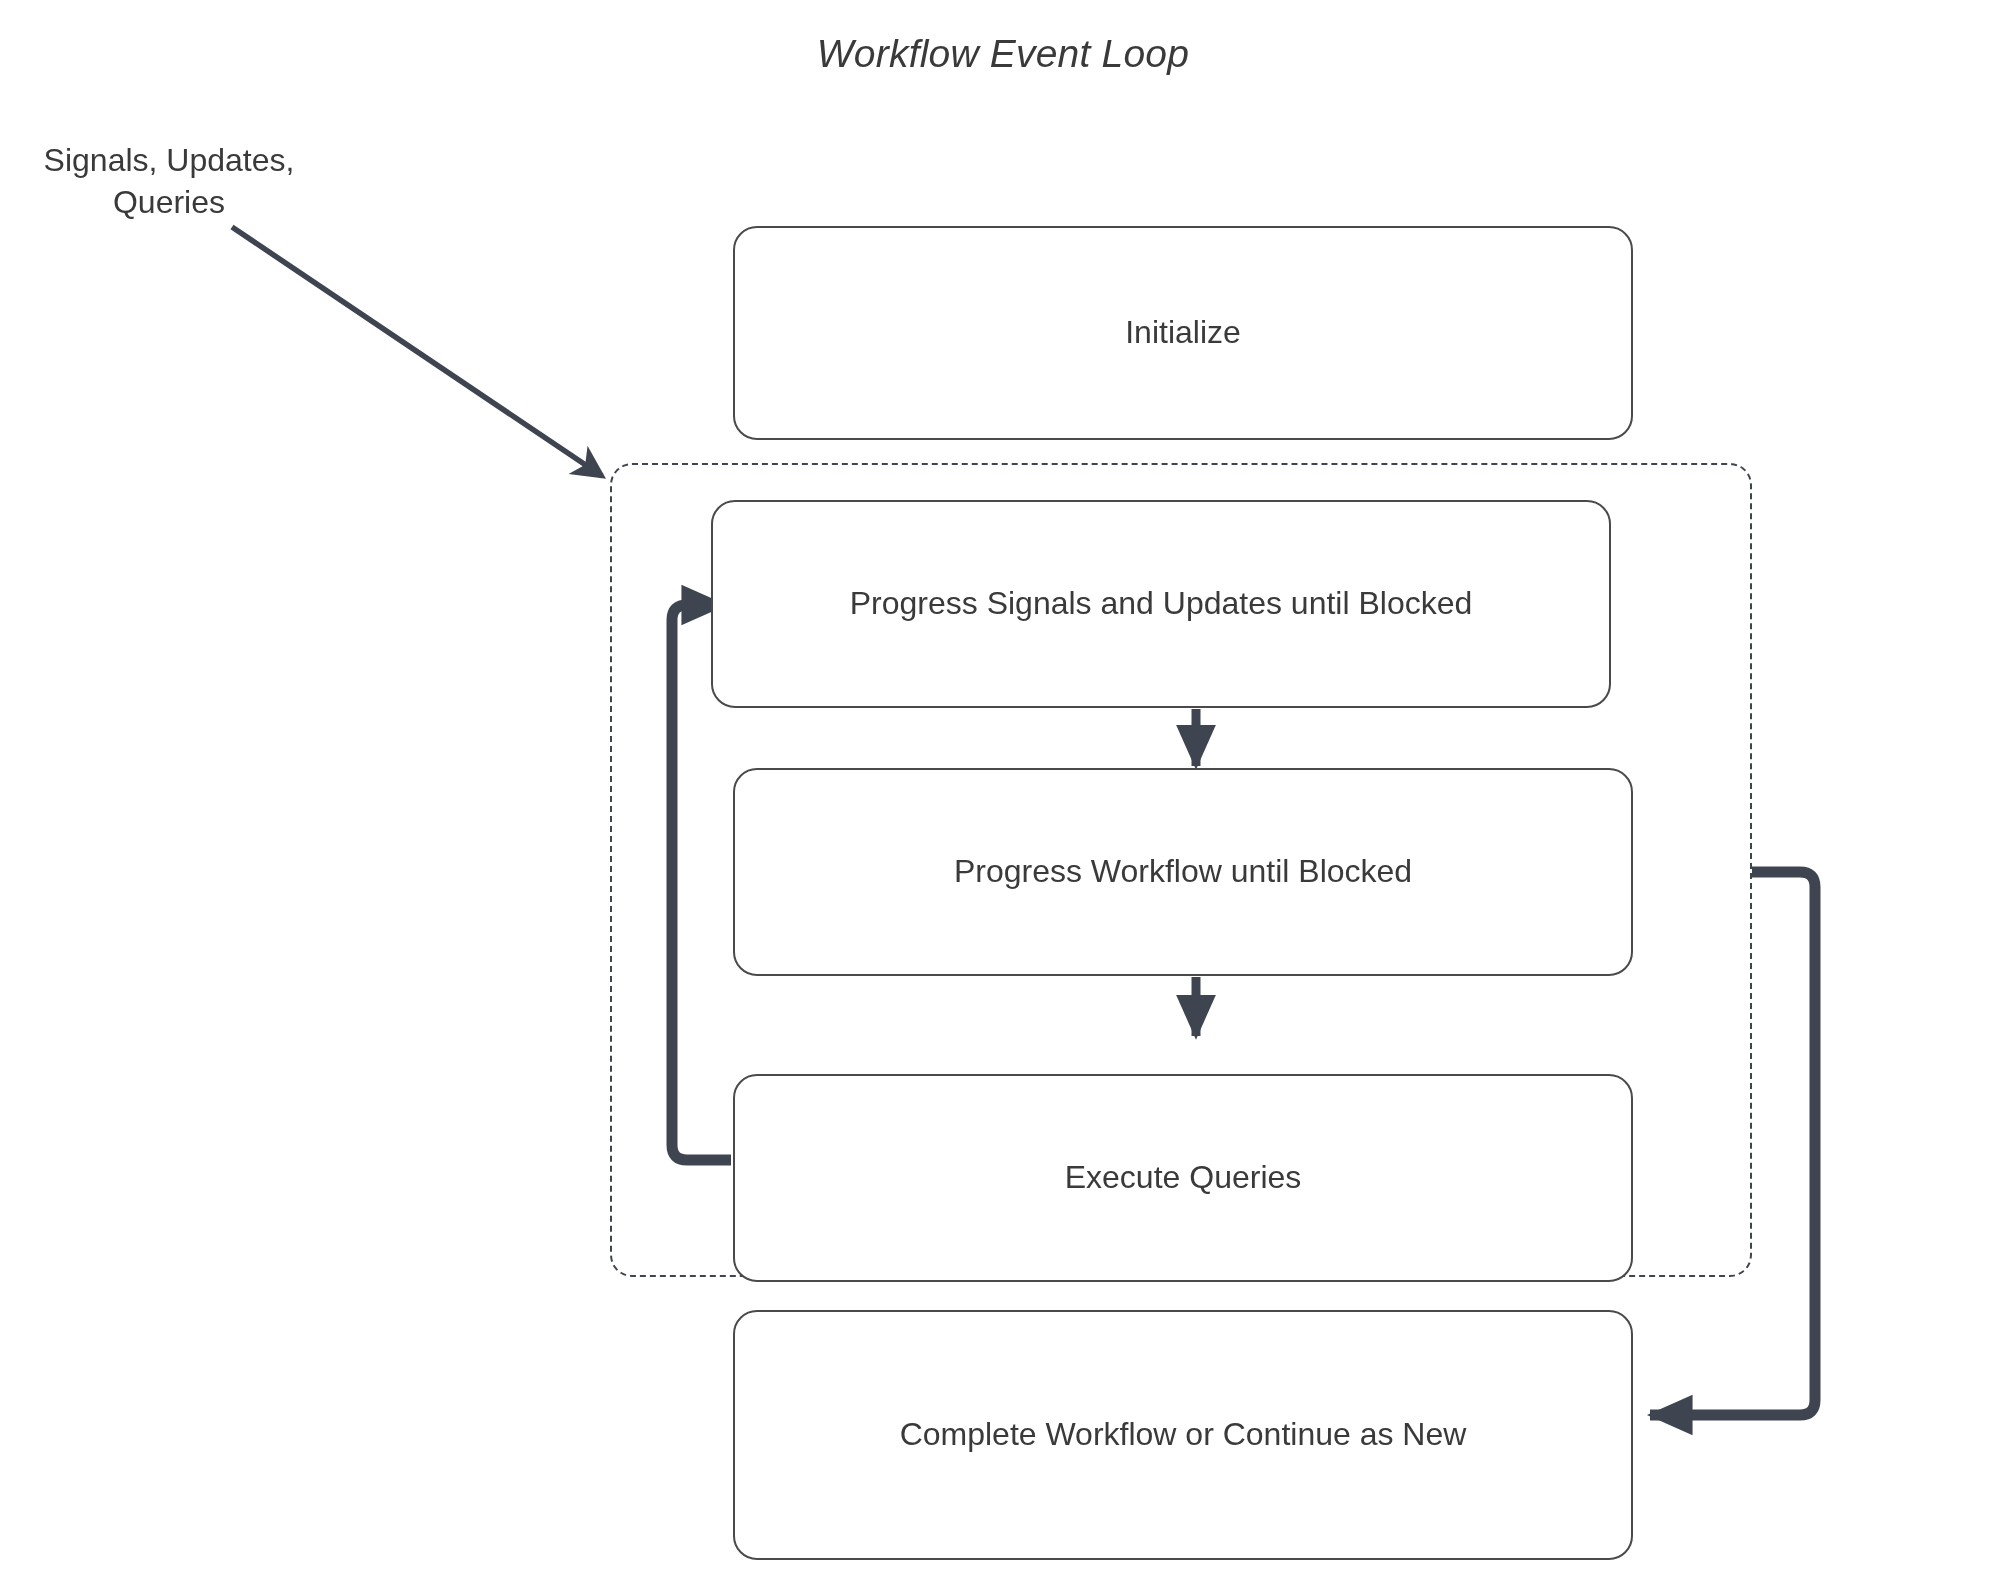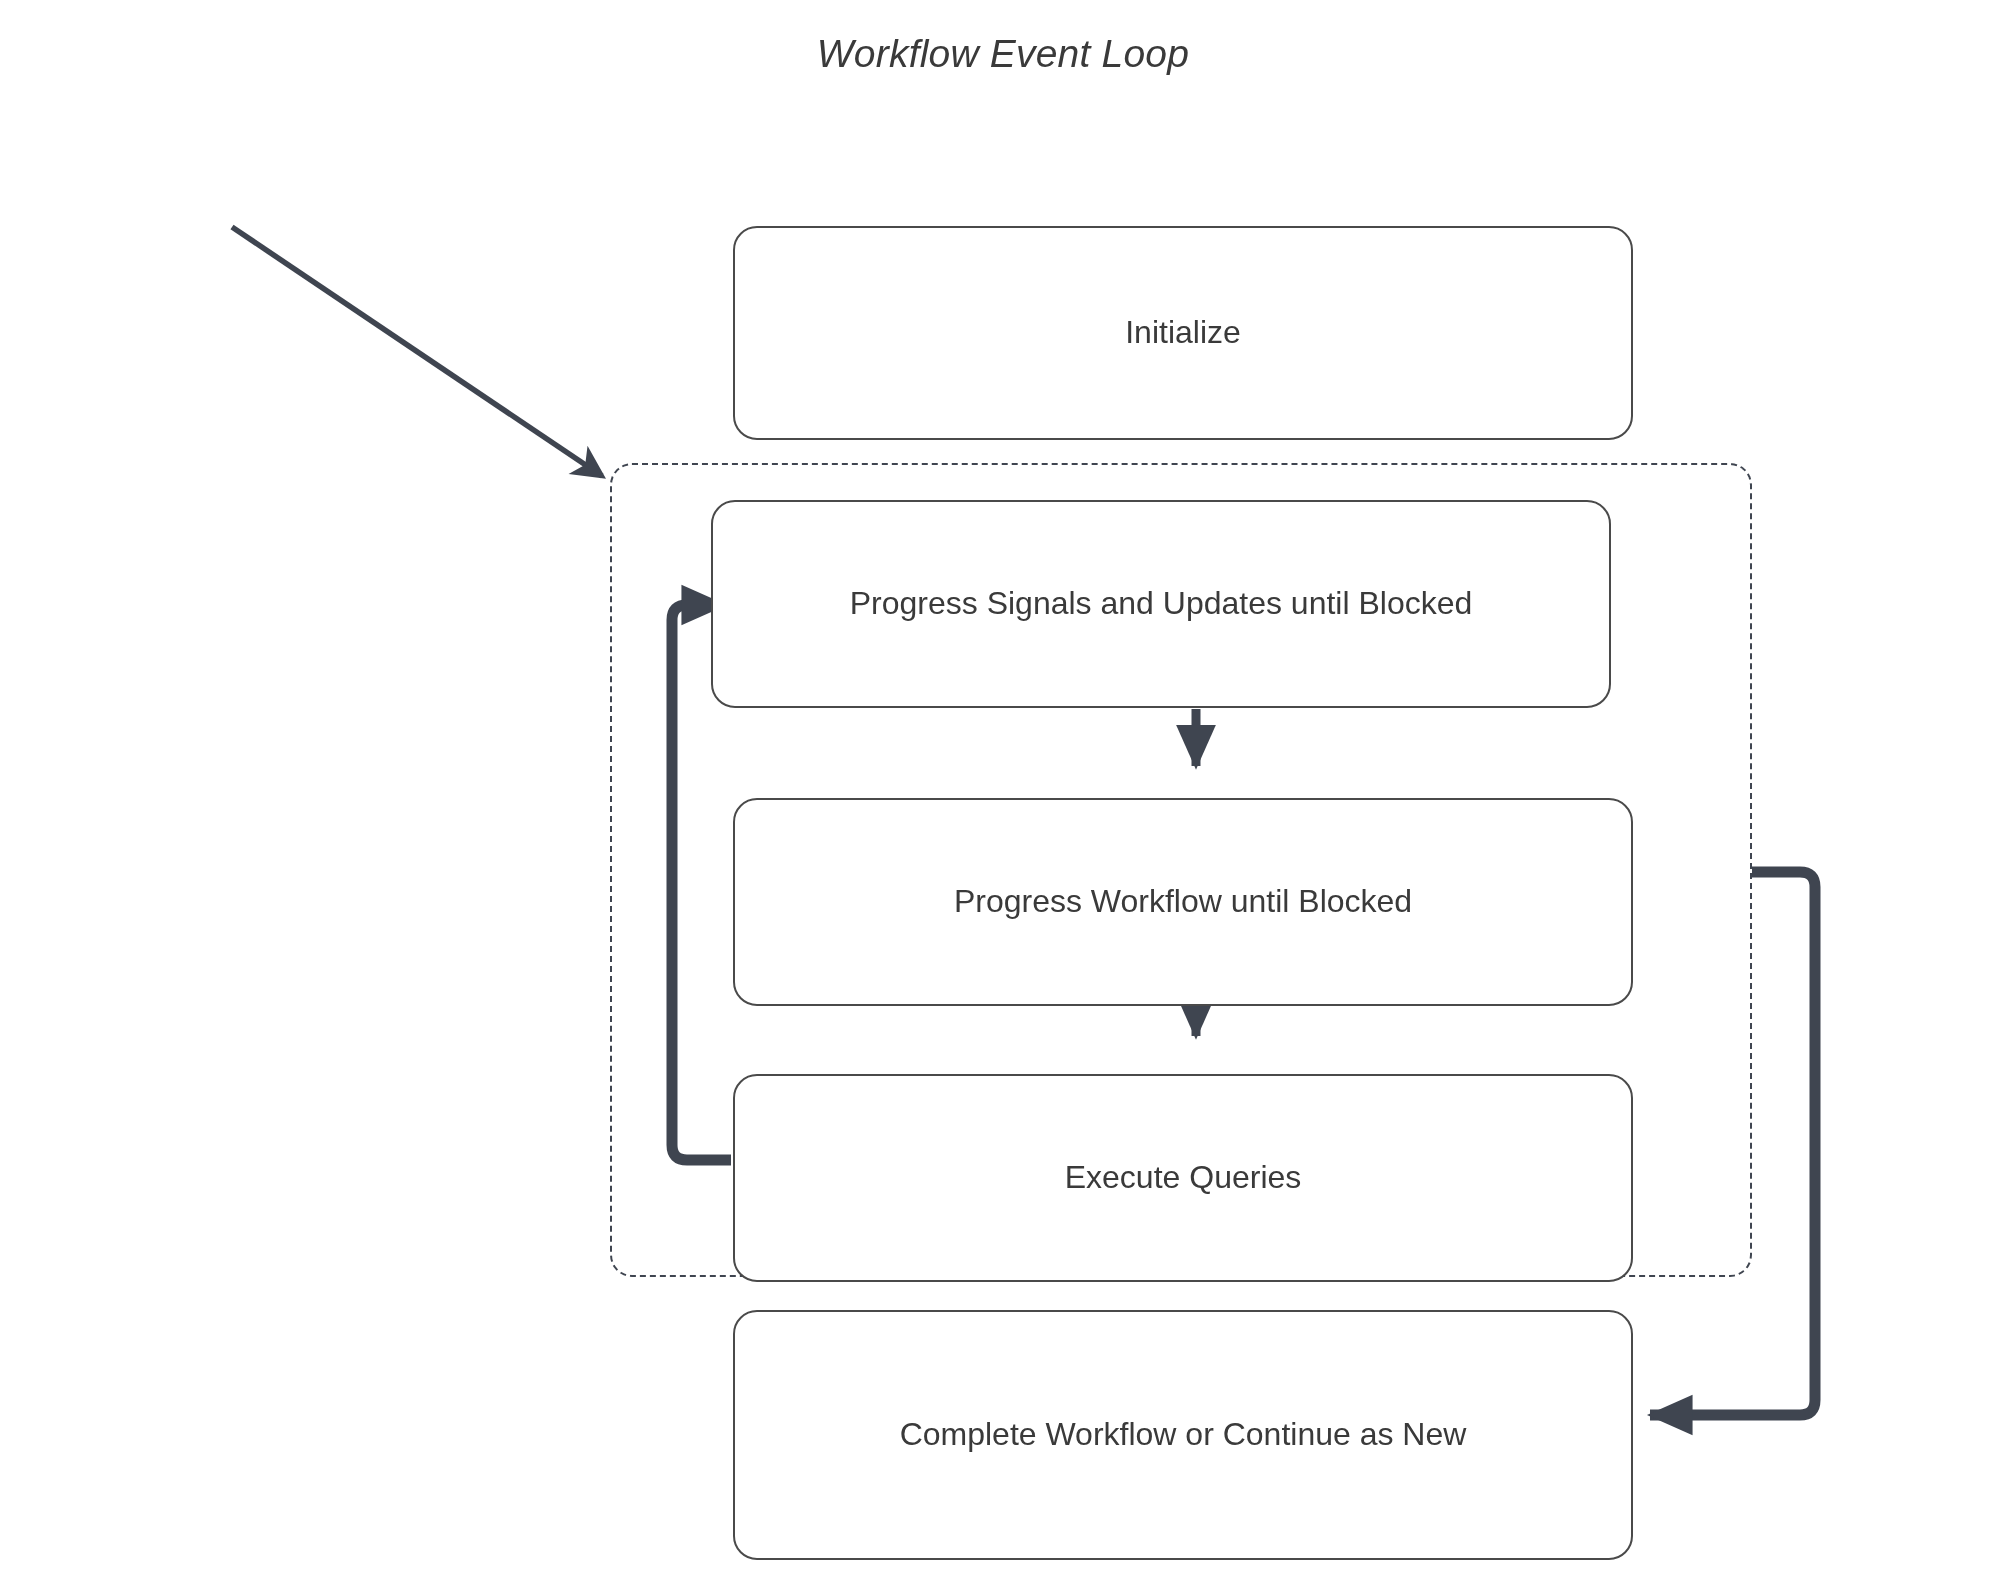--- a/index.html
+++ b/index.html
@@ -76,36 +76,38 @@
     padding: 0 26px;
     line-height: 1.3;
   }
   .node-initialize {
     left: 733px; top: 226px; width: 900px; height: 214px;
   }
   .node-progress-signals {
     left: 711px; top: 500px; width: 900px; height: 208px;
   }
   .node-progress-workflow {
-    left: 733px; top: 768px; width: 900px; height: 208px; margin-top: 30px;
+    left: 733px; top: 768px; width: 900px; height: 208px;
   }
   .node-execute-queries {
     left: 733px; top: 1074px; width: 900px; height: 208px;
   }
   .node-complete {
     left: 733px; top: 1310px; width: 900px; height: 250px;
   }
 </style>
 </head>
 <body>
 
 <div id="canvas">
 
   <div class="diagram-title">Workflow Event Loop</div>
 
+  <div class="source-label">Signals, Updates,
+Queries</div>
 
   <svg id="edge-layer" viewBox="0 0 2006 1576" width="2006" height="1576" xmlns="http://www.w3.org/2000/svg">
     <defs>
       <marker id="arrow-thin" viewBox="0 0 12 12" refX="9.5" refY="6" markerWidth="7" markerHeight="7" orient="auto-start-reverse">
         <path d="M 0.5 0.7 L 11 6 L 0.5 11.3 L 3.2 6 Z" fill="#3f4550"></path>
       </marker>
       <marker id="arrow-fat-down" viewBox="0 0 14 12" refX="12.4" refY="6" markerWidth="5.2" markerHeight="4.6" orient="auto-start-reverse">
         <path d="M 0 0 L 13.5 6 L 0 12 Z" fill="#3f4550"></path>
       </marker>
       <marker id="arrow-fat" viewBox="0 0 14 12" refX="12.6" refY="6" markerWidth="4.3" markerHeight="3.8" orient="auto-start-reverse">

